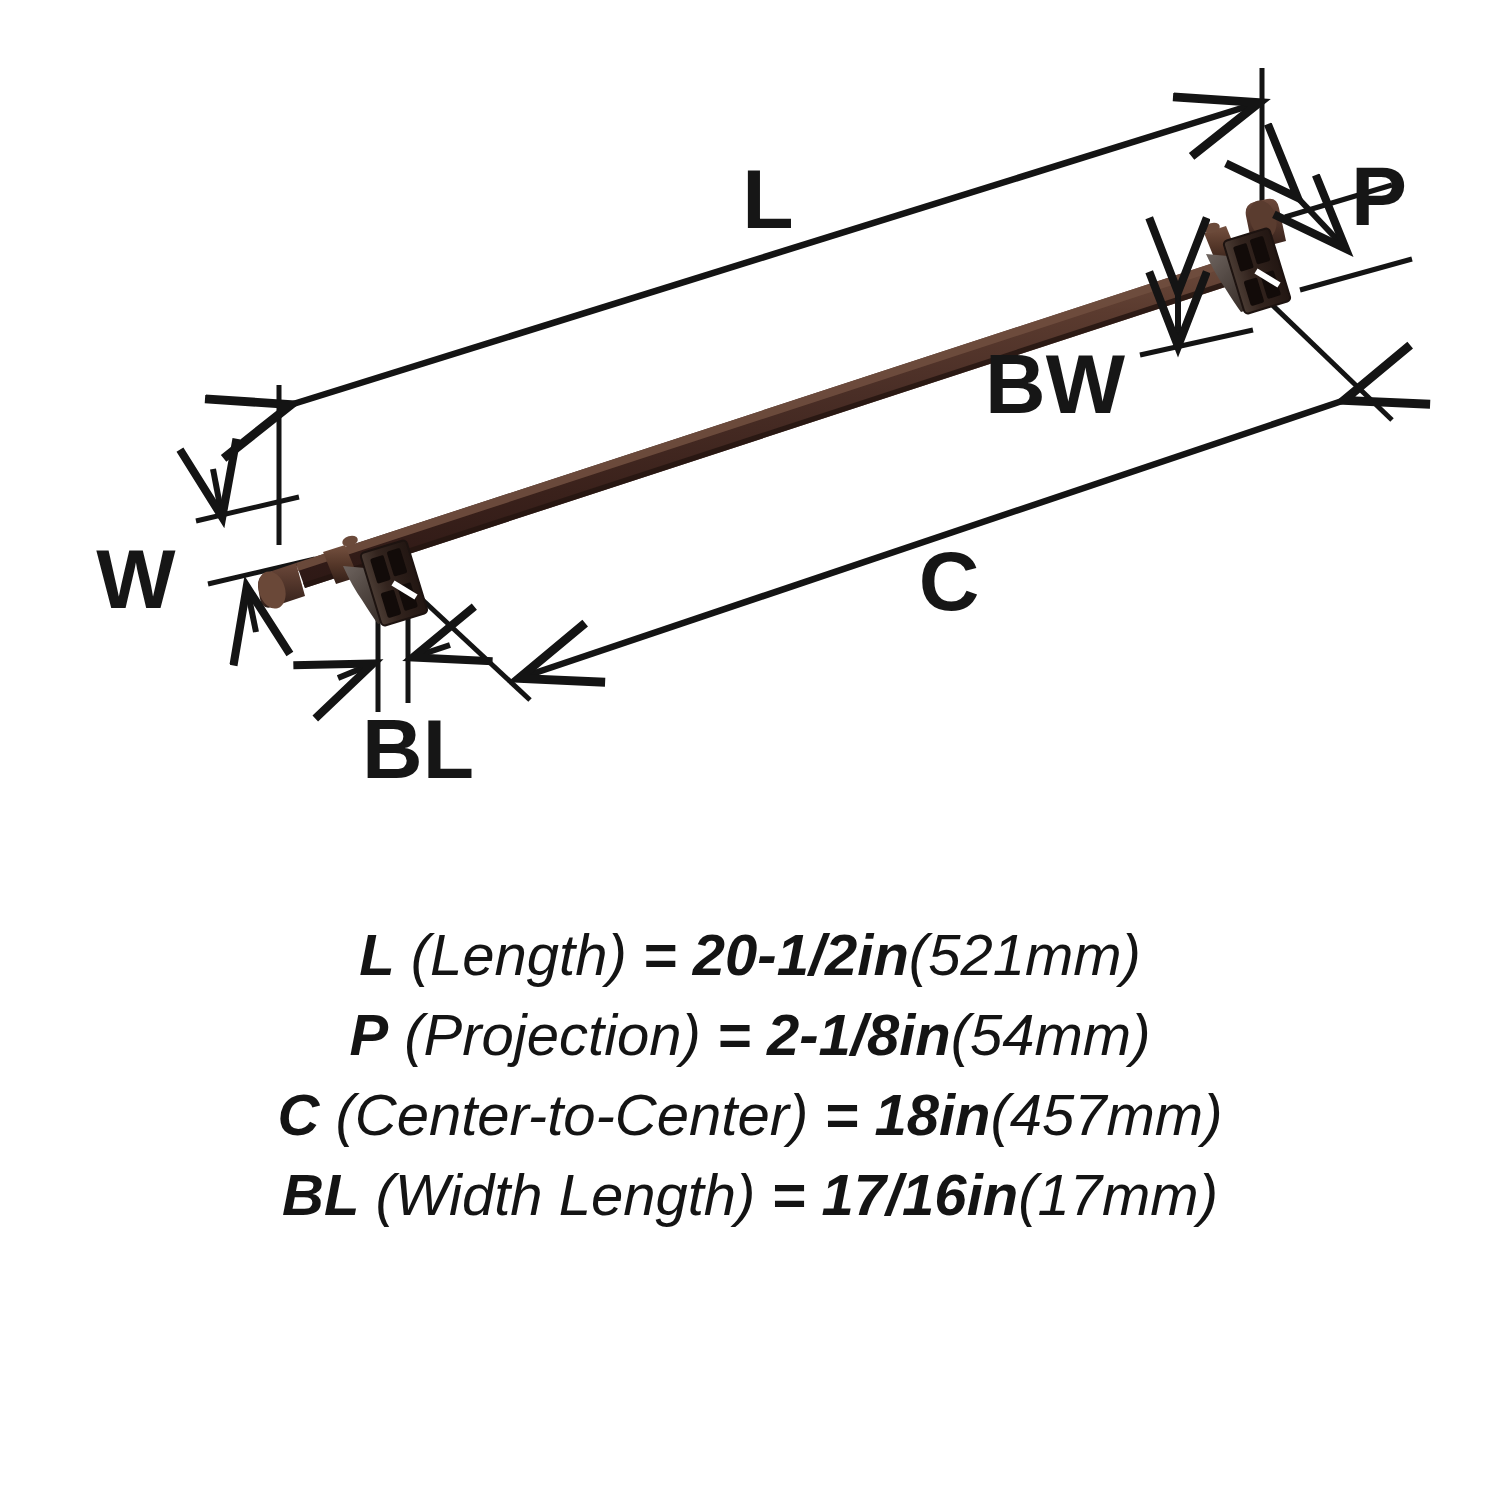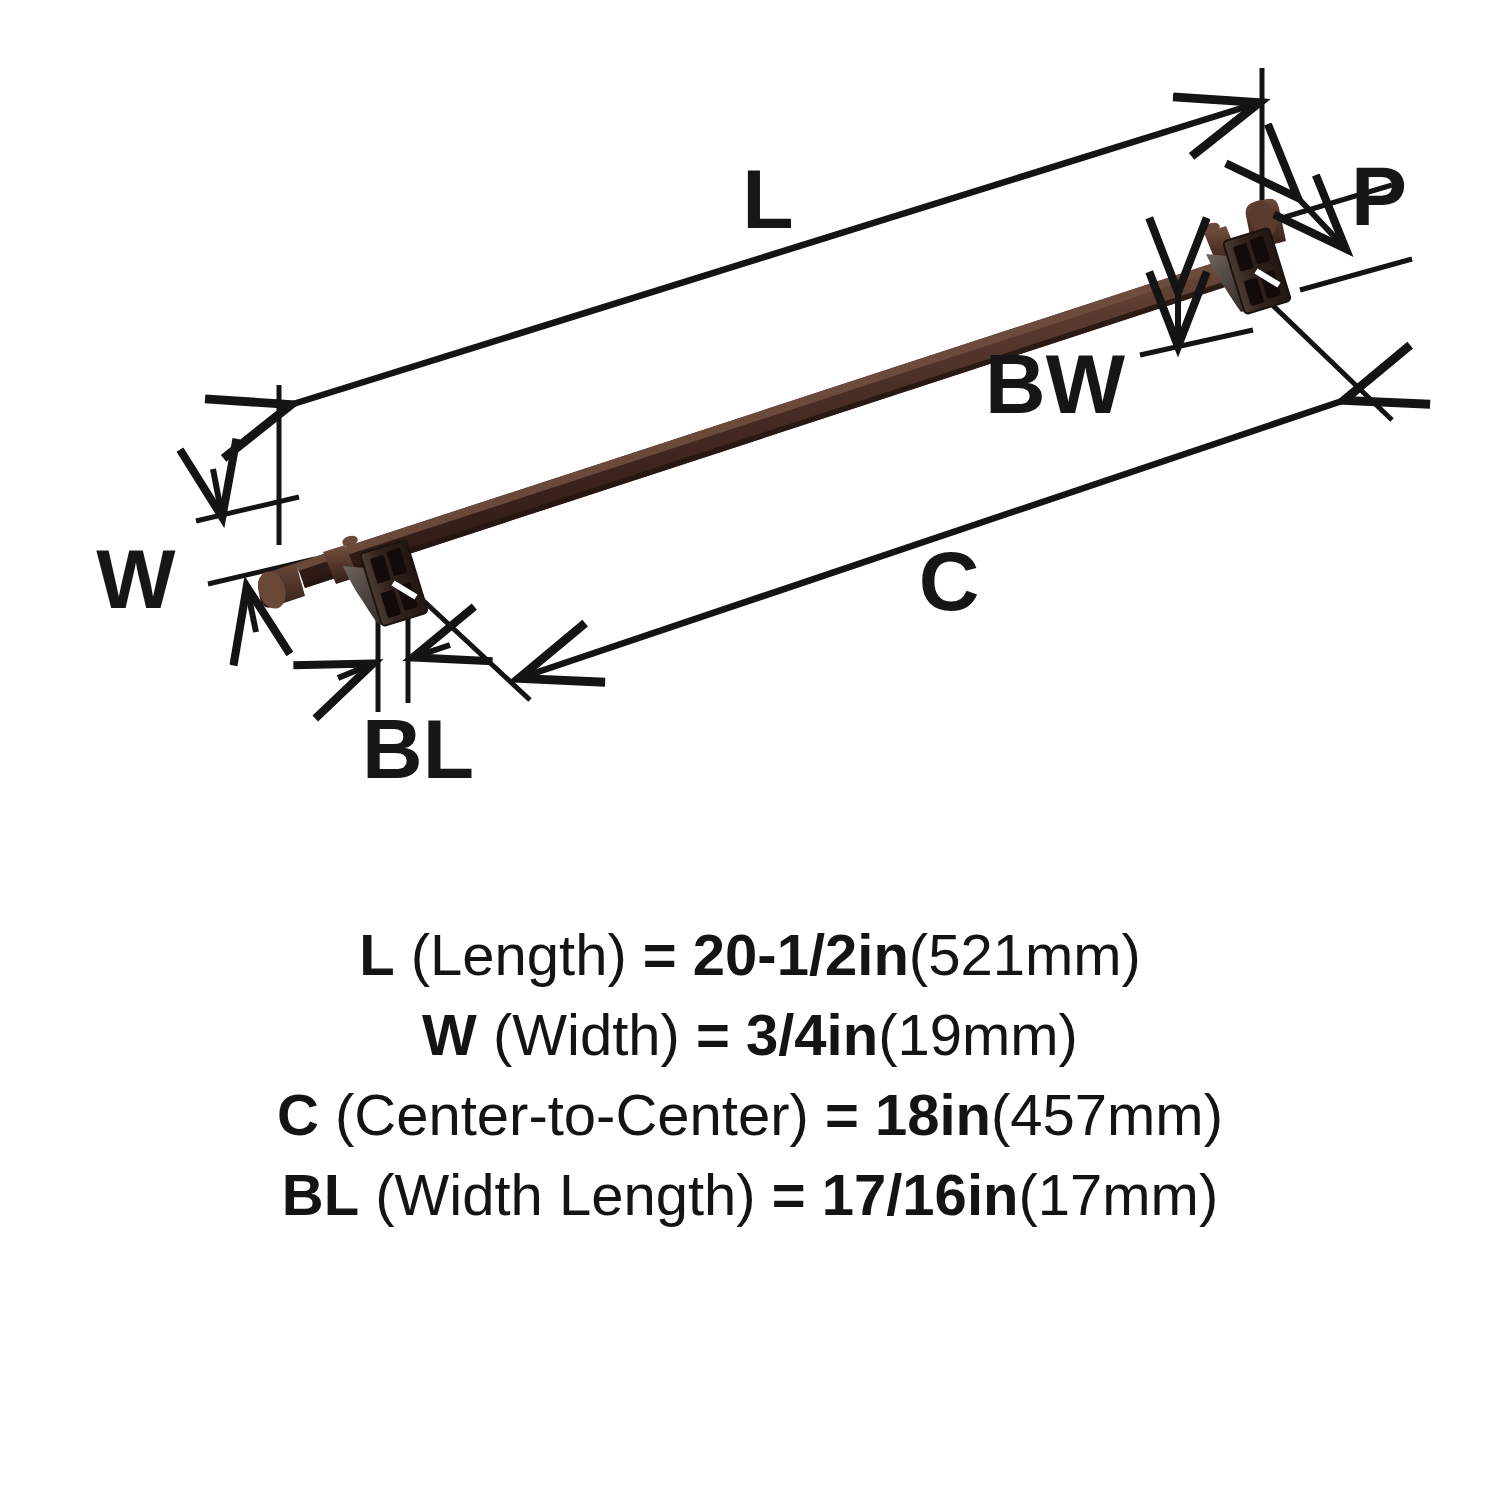--- a/index.html
+++ b/index.html
@@ -38,20 +38,21 @@
     font-family: "Liberation Sans", sans-serif;
     font-weight: bold;
     fill: #161616;
     font-size: 84px;
   }
   #legend {
     position: absolute;
     left: 0;
     top: 915;
     width: 1500px;
+    font-style: italic;
   }
   #legend {
     top: 915px;
   }
   .legend-row {
     width: 1500px;
     text-align: center;
     font-size: 58px;
     line-height: 1.38;
     white-space: nowrap;
@@ -219,24 +220,24 @@
 
     </svg>
   </div>
 
   <div id="legend">
 
     <div class="legend-row">
       <span class="lg-abbr">L</span><span class="lg-desc"> (Length)</span><span class="lg-eq"> = </span><span class="lg-val">20-1/2in</span><span class="lg-mm">(521mm)</span>
     </div>
 
-    <div class="legend-row">
-      <span class="lg-abbr">W</span><span class="lg-desc"> (Width)</span><span class="lg-eq"> = </span><span class="lg-val">3/4in</span><span class="lg-mm">(19mm)</span>
-    </div>
-
+
+    <div class="legend-row">
+      <span class="lg-abbr">P</span><span class="lg-desc"> (Projection)</span><span class="lg-eq"> = </span><span class="lg-val">2-1/8in</span><span class="lg-mm">(54mm)</span>
+    </div>
 
     <div class="legend-row">
       <span class="lg-abbr">C</span><span class="lg-desc"> (Center-to-Center)</span><span class="lg-eq"> = </span><span class="lg-val">18in</span><span class="lg-mm">(457mm)</span>
     </div>
 
     <div class="legend-row">
       <span class="lg-abbr">BL</span><span class="lg-desc"> (Width Length)</span><span class="lg-eq"> = </span><span class="lg-val">17/16in</span><span class="lg-mm">(17mm)</span>
     </div>
 
 

